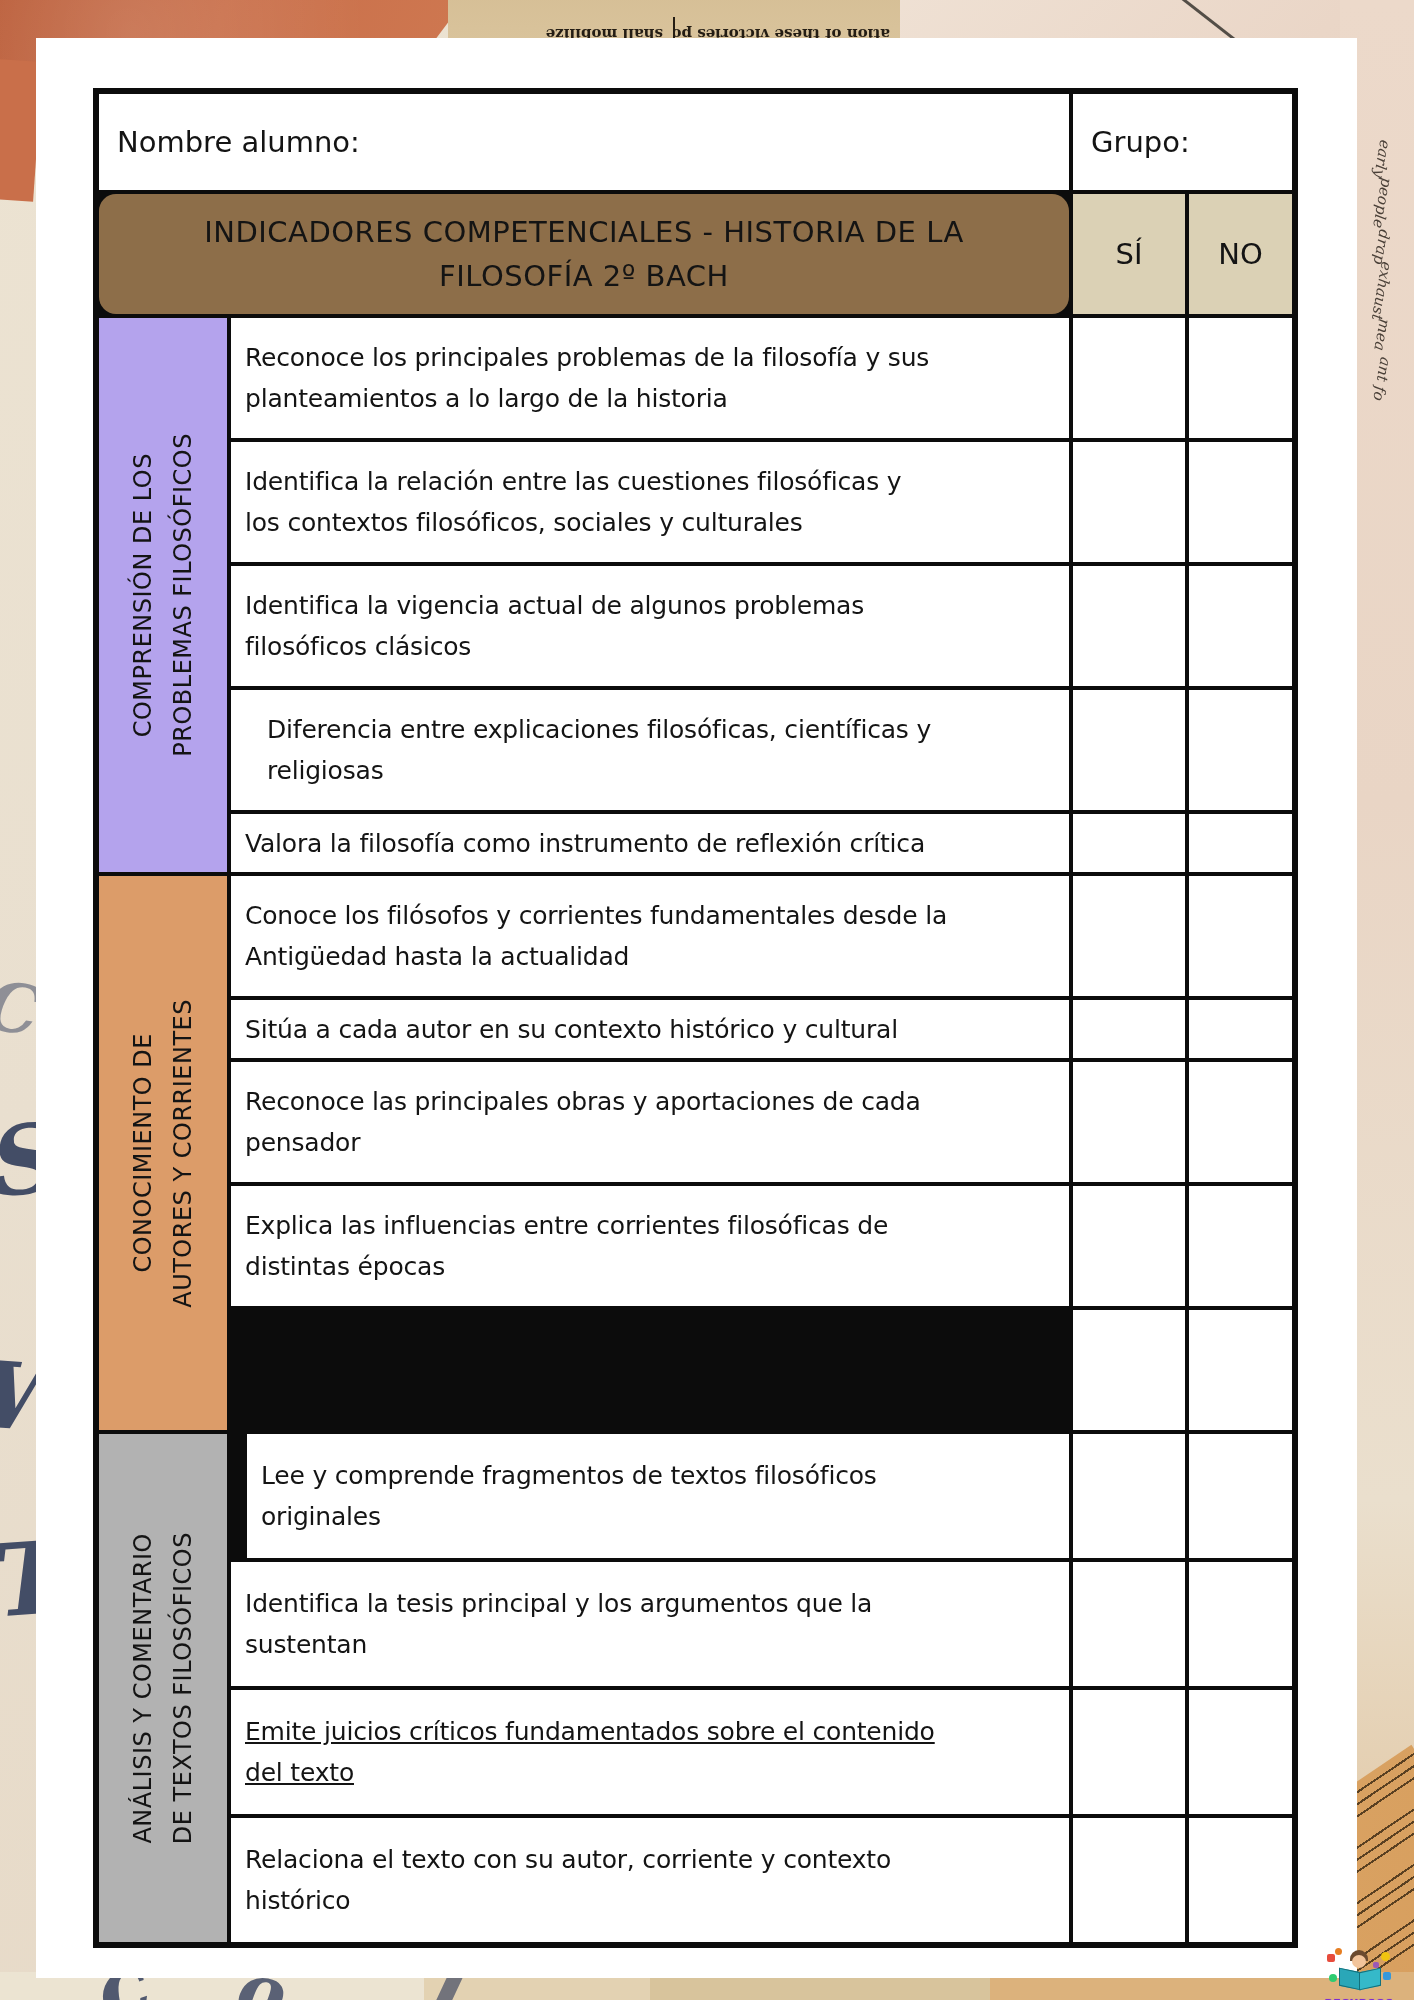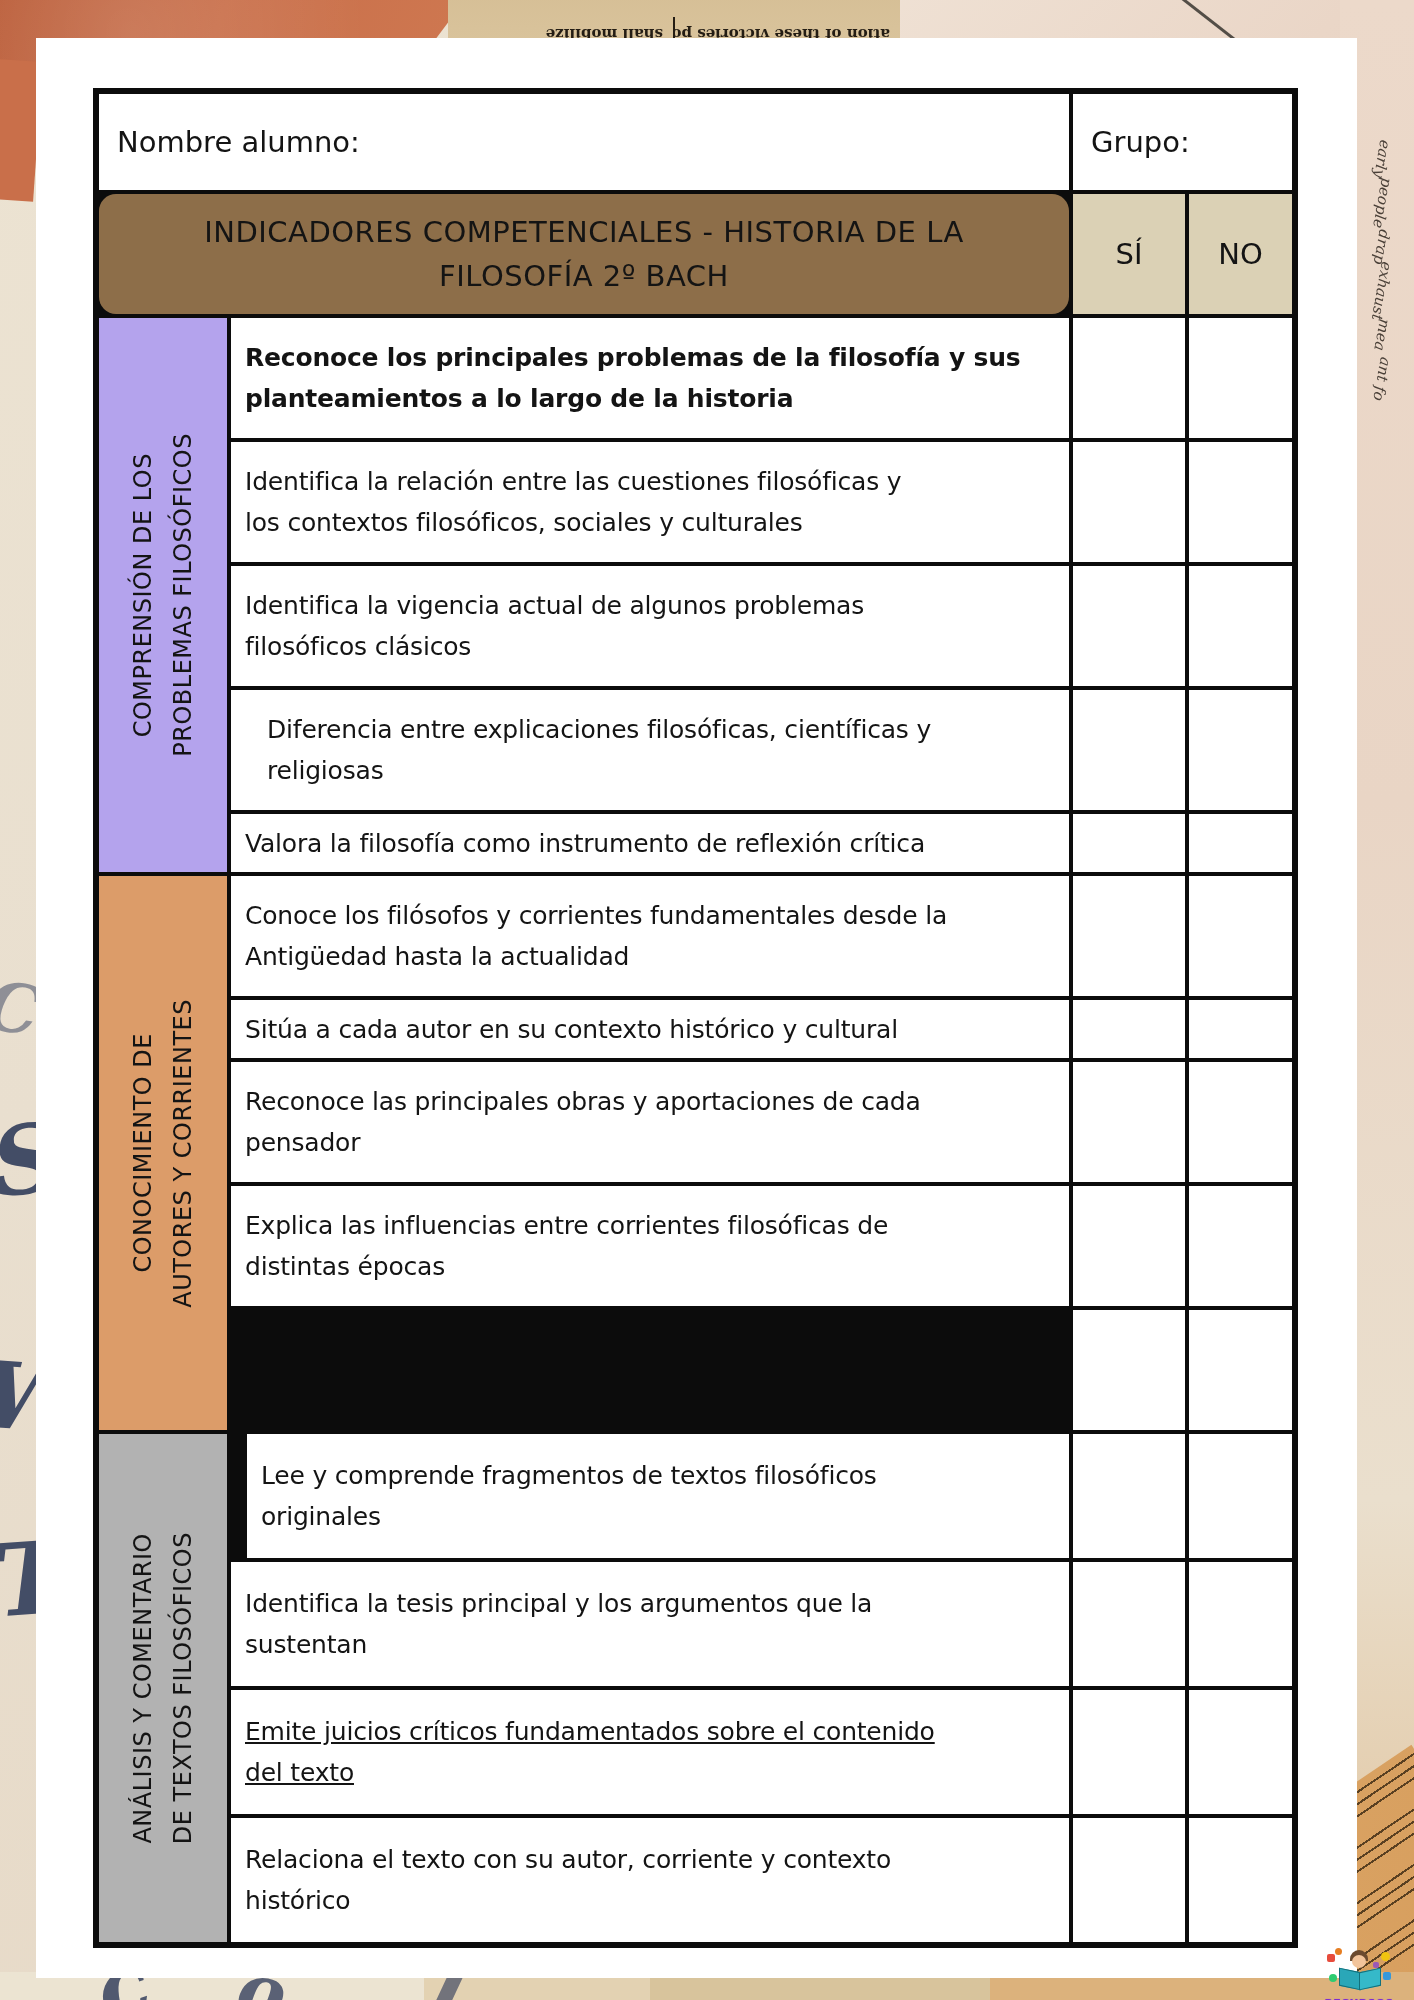--- a/index.html
+++ b/index.html
@@ -184,21 +184,21 @@
       <div>INDICADORES COMPETENCIALES - HISTORIA DE LA</div>
       <div>FILOSOFÍA 2º BACH</div>
     </div>
     <div class="cell yn-head" style="grid-column:3;grid-row:2;background:#dbd1b5;text-align:right;">SÍ</div>
     <div class="cell yn-head" style="grid-column:4;grid-row:2;background:#dbd1b5;">NO</div>
 
   <div class="cell section-label" style="grid-area: 3 / 1 / 8; background: rgb(180, 163, 237);">
         <span class="vtext">COMPRENSIÓN DE LOS</span>
         <span class="vtext">PROBLEMAS FILOSÓFICOS</span>
       </div>
-      <div class="cell text-cell" style="grid-area: 3 / 2; font-weight: bold;">Reconoce los principales problemas de la filosofía y sus
+      <div class="cell text-cell" style="grid-area: 3 / 2;">Reconoce los principales problemas de la filosofía y sus
 planteamientos a lo largo de la historia</div>
       <div class="cell check-cell" style="grid-area: 3 / 3;"></div>
       <div class="cell check-cell" style="grid-area: 3 / 4;"></div>
       <div class="cell text-cell" style="grid-area: 4 / 2;">Identifica la relación entre las cuestiones filosóficas y
 los contextos filosóficos, sociales y culturales</div>
       <div class="cell check-cell" style="grid-area: 4 / 3;"></div>
       <div class="cell check-cell" style="grid-area: 4 / 4;"></div>
       <div class="cell text-cell" style="grid-area: 5 / 2;">Identifica la vigencia actual de algunos problemas
 filosóficos clásicos</div>
       <div class="cell check-cell" style="grid-area: 5 / 3;"></div>

